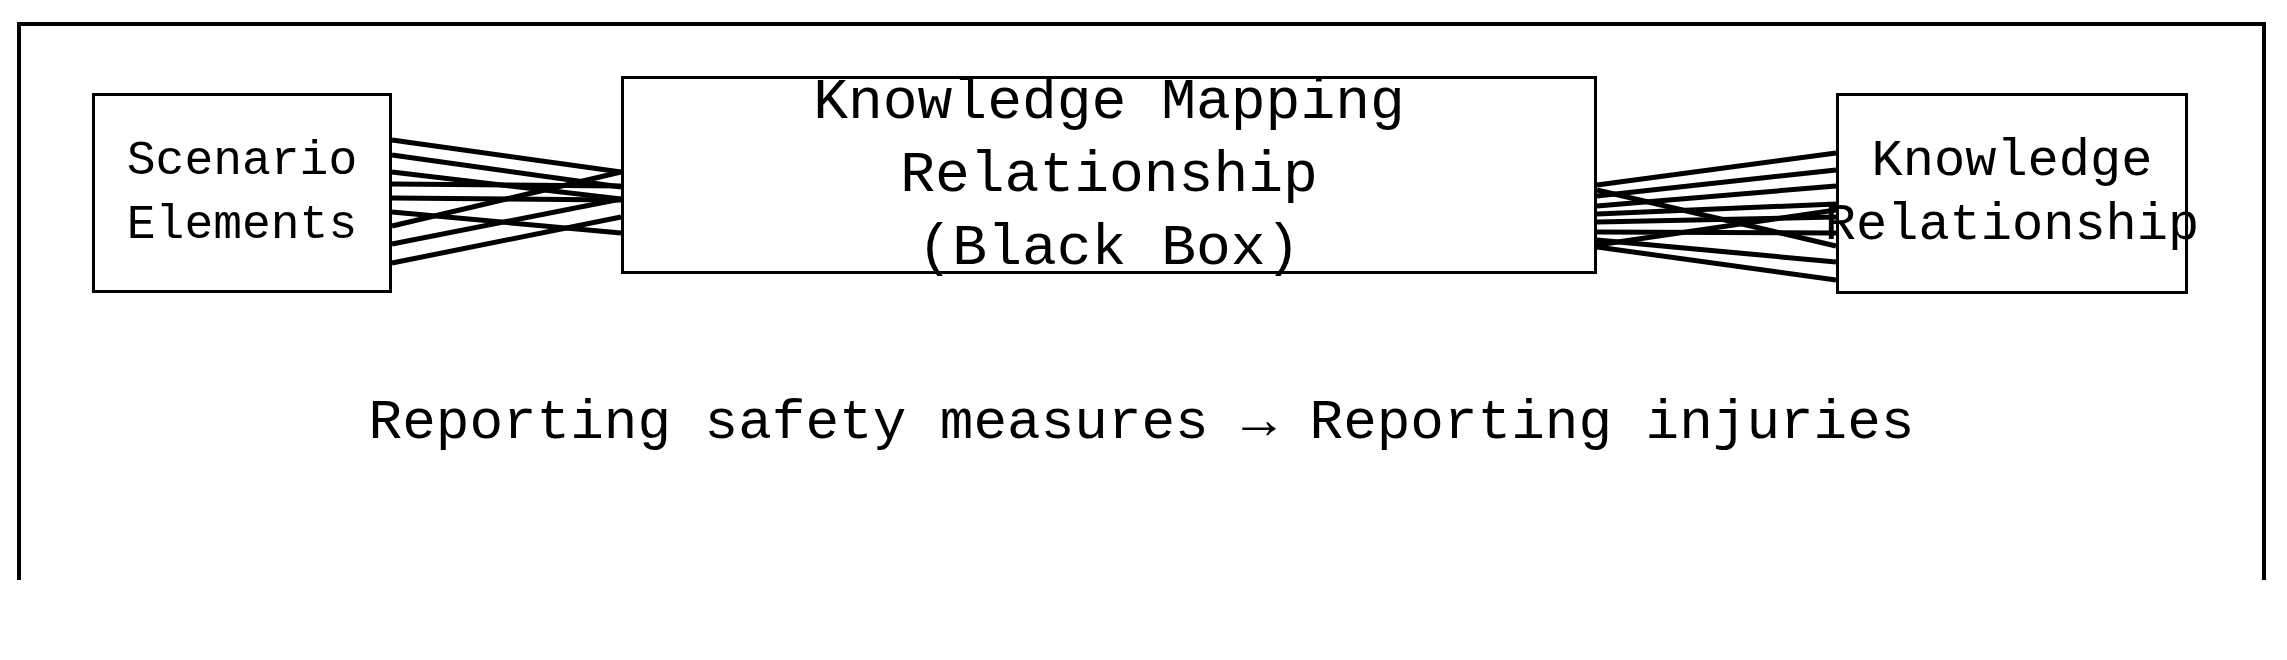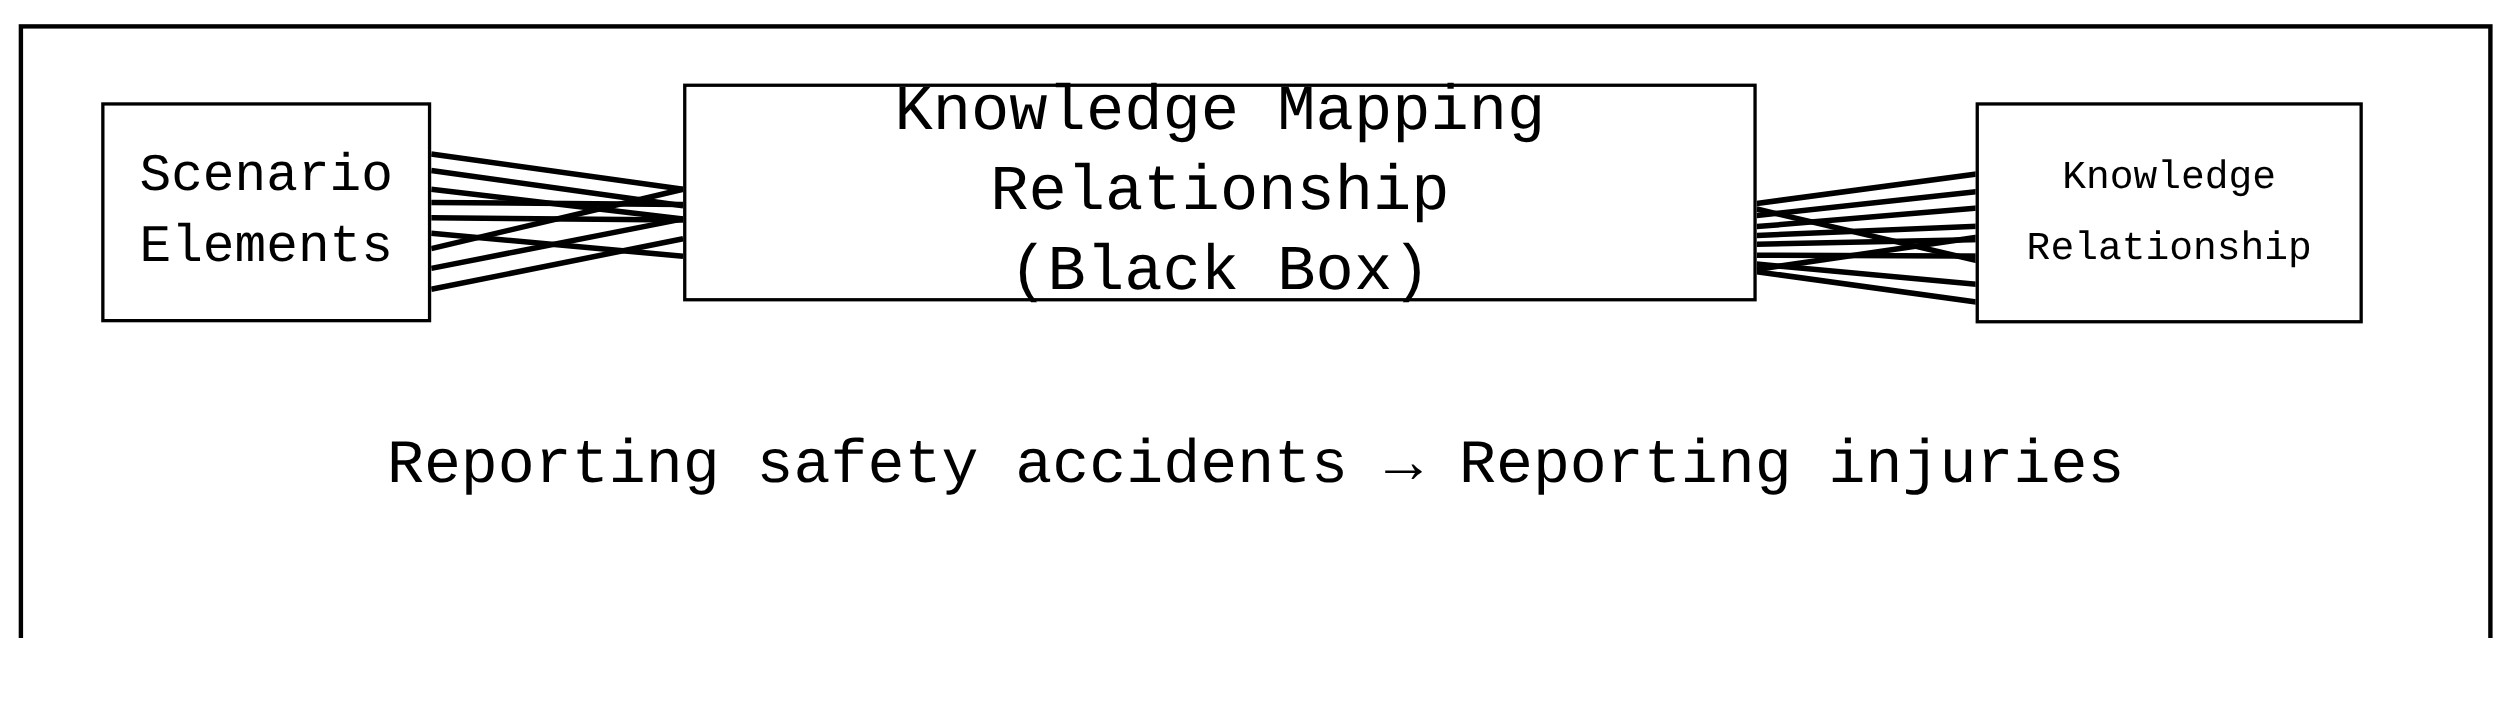--- a/index.html
+++ b/index.html
@@ -46,25 +46,25 @@
   }
   .box-mapping {
     left: 621px;
     top: 76px;
     width: 976px;
     height: 198px;
     font-size: 58px;
     line-height: 73px;
   }
   .box-requirements {
-    left: 1796px;
+    left: 1836px;
     top: 93px;
     width: 352px;
     height: 201px;
-    font-size: 36px;
+    font-size: 52px;
     line-height: 64px;
   }
   .connector-svg {
     position: absolute;
     left: 0;
     top: 0;
     width: 2287px;
     height: 660px;
     pointer-events: none;
   }
@@ -121,19 +121,19 @@
     <div>(Black Box)</div>
   </div>
 
   <div class="node-box box-requirements">
     <div>Knowledge</div>
     <div>Relationship</div>
   </div>
 
   <div class="mapping-examples">
     <div class="mapping-line">
-      <span>Reporting safety accidents</span>
+      <span>Reporting safety measures</span>
       <span>→</span>
       <span>Reporting injuries</span>
     </div>
   </div>
 
 </div>
 
 </body></html>

